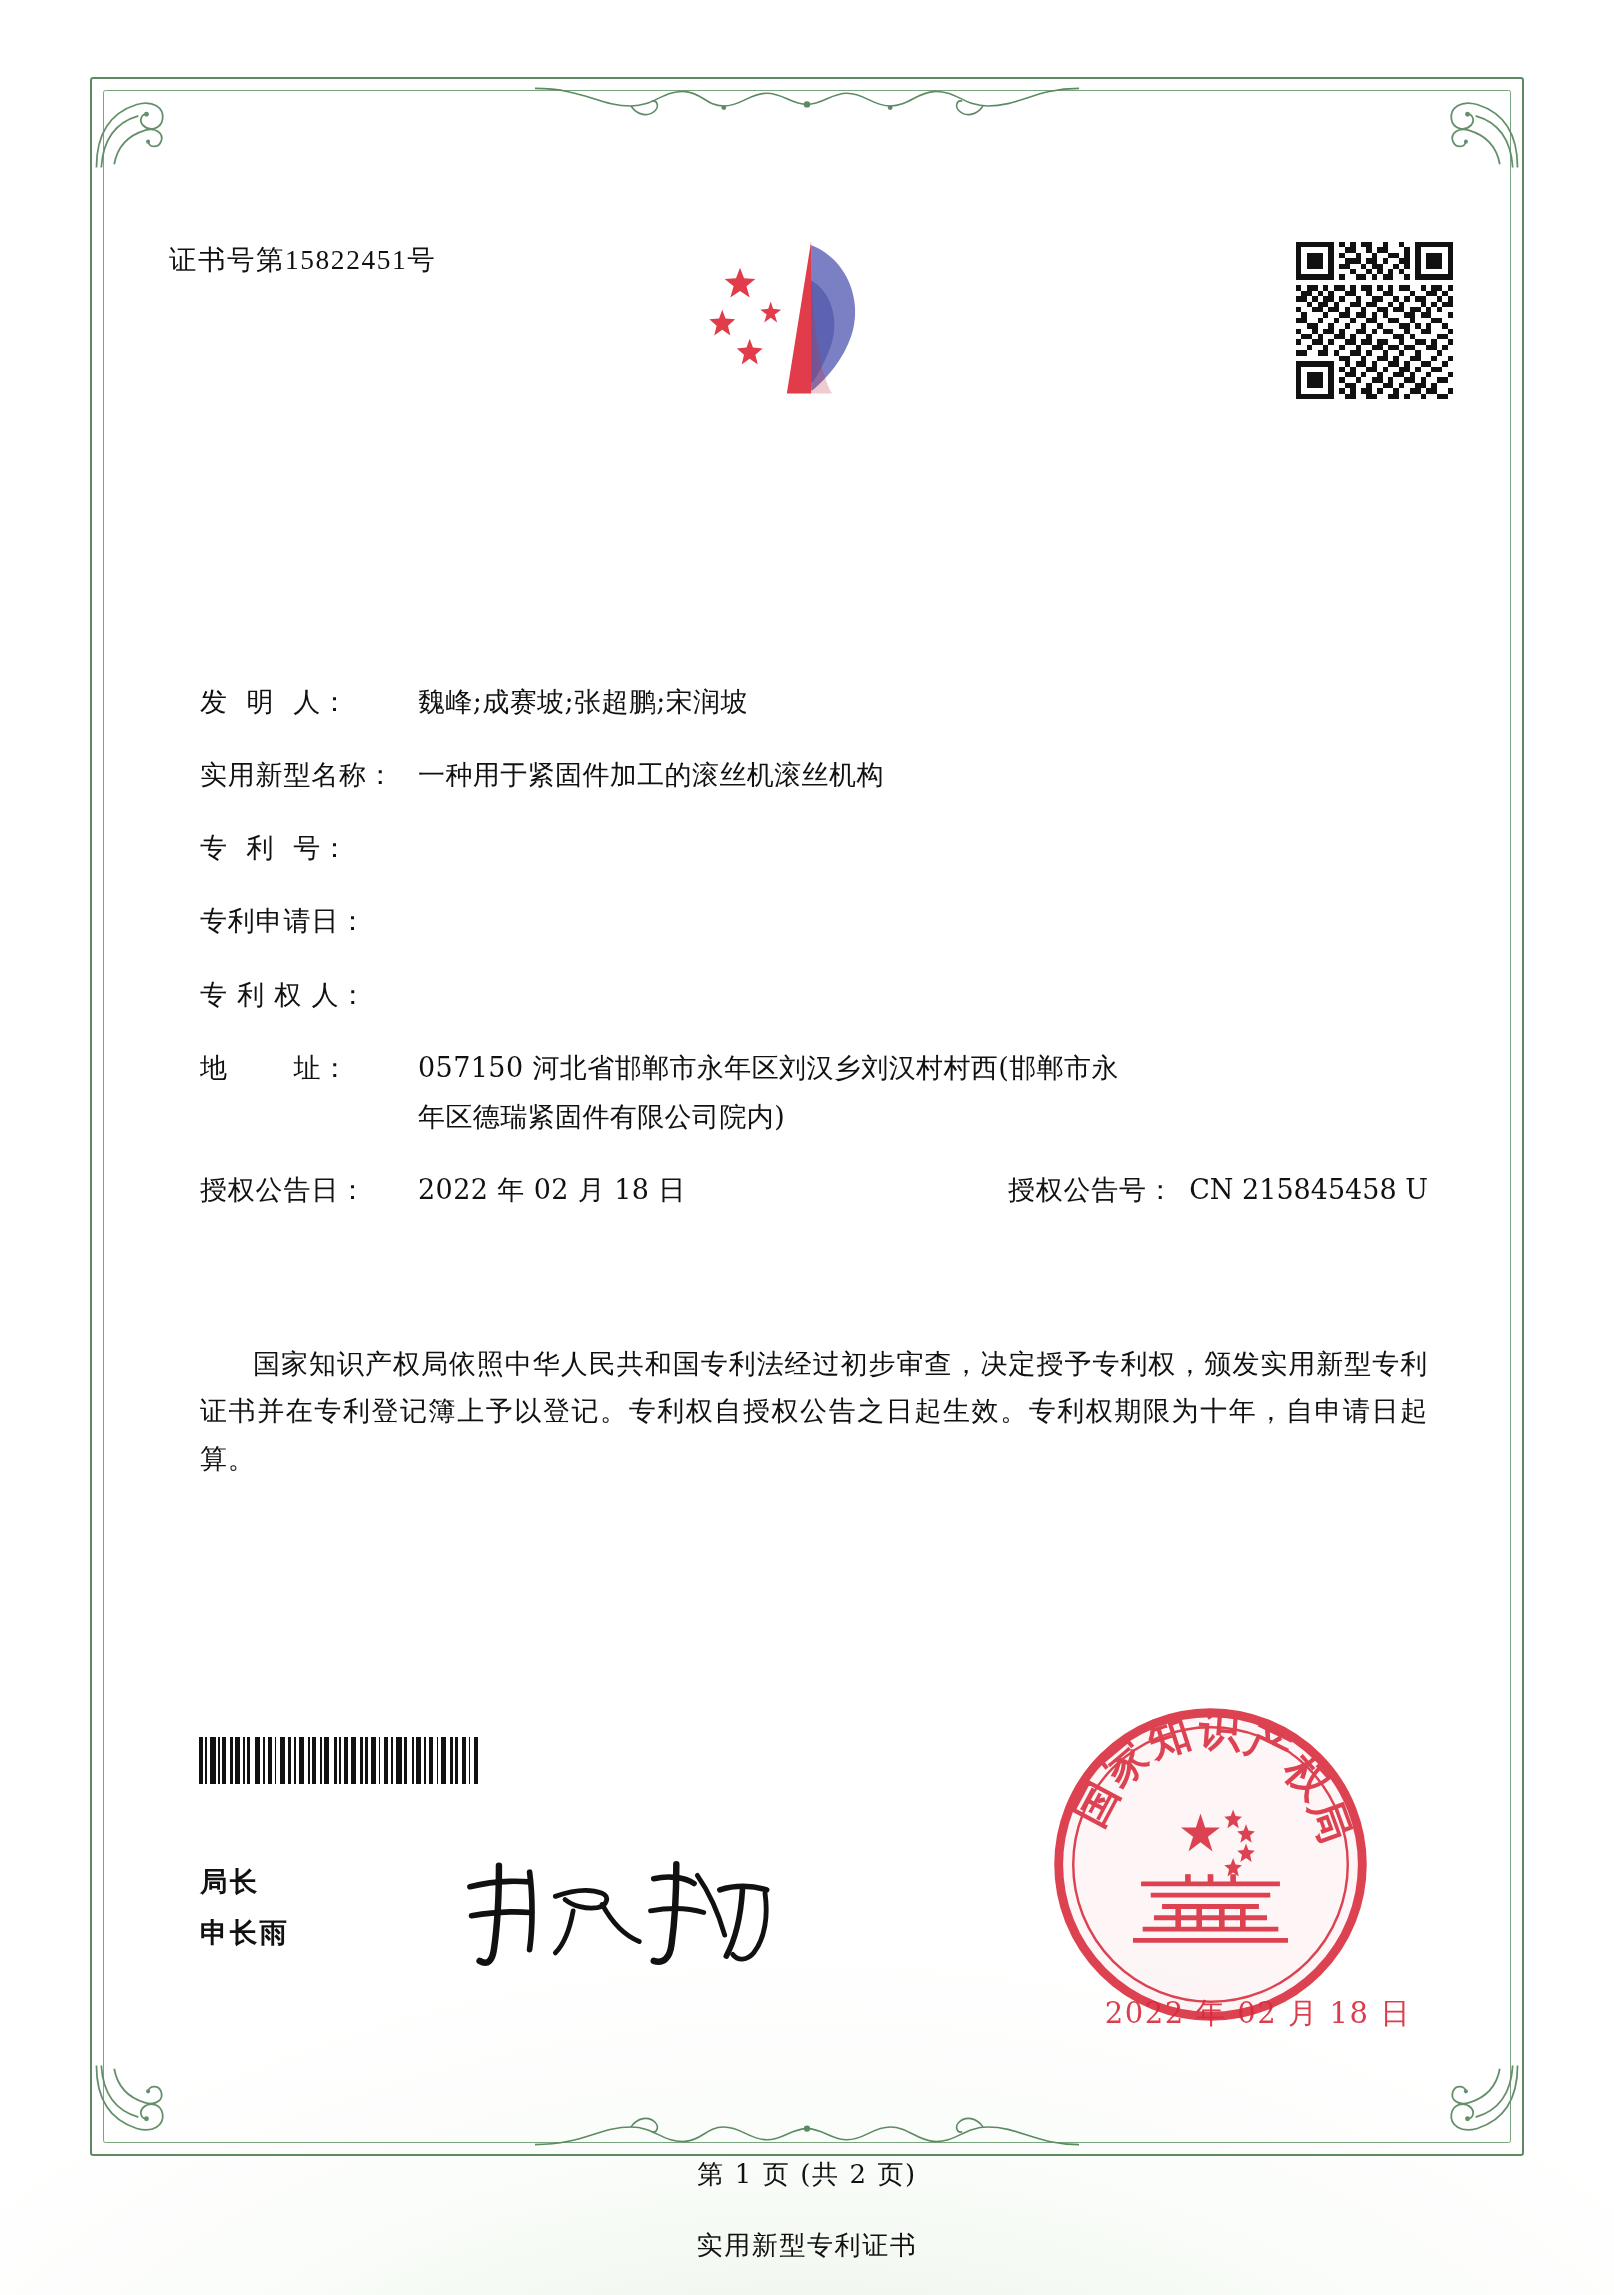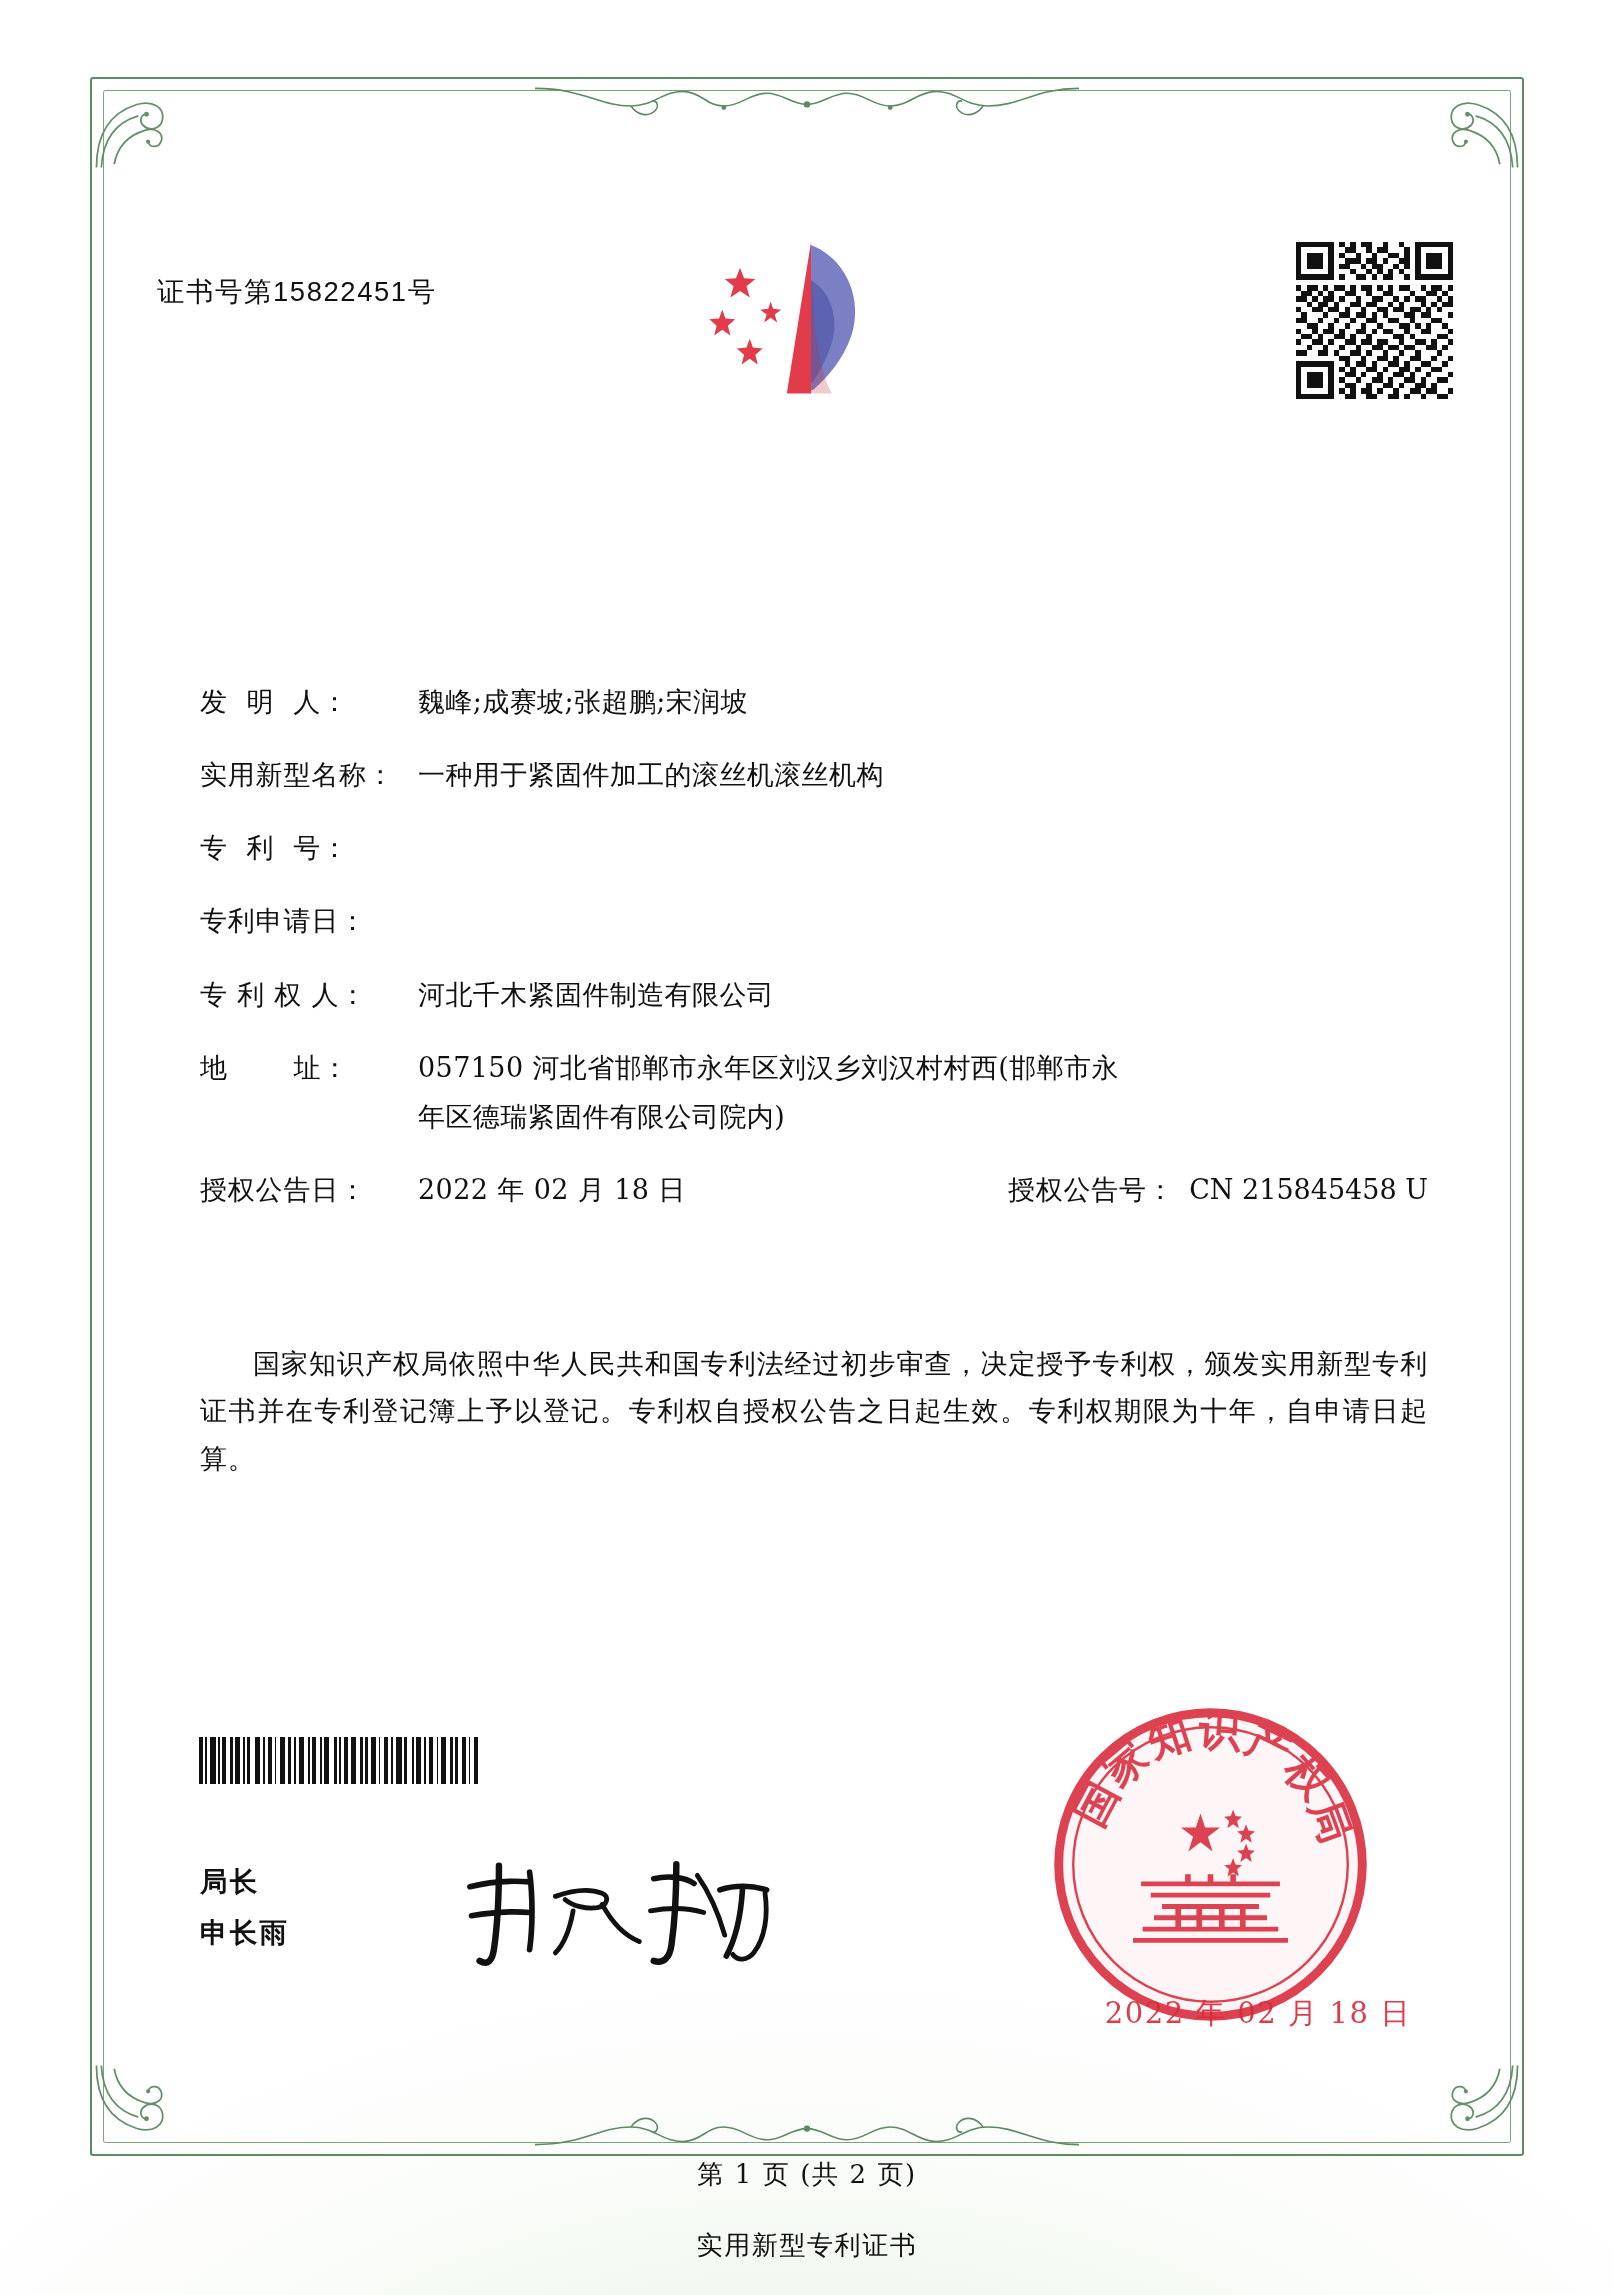--- a/index.html
+++ b/index.html
@@ -75,27 +75,26 @@
     transform: translateX(-50%) scaleY(-1);
     width: 549px;
     height: 56px;
     color: #5d8a63;
   }
   .bottom-flourish svg { width: 100%; height: 100%; display: block; }
 
   
   .cert-no {
     position: absolute;
-    left: 157px;
+    left: 169px;
     top: 242px;
     font-size: 27.4px;
     letter-spacing: 1.6px;
-    font-family: Liberation Sans, sans-serif;
+    font-family: Liberation Serif, serif;
     color: #111;
-    margin-top: 32px;
   }
 
   .emblem {
     position: absolute;
     left: 50%;
     top: 232px;
     transform: translateX(-50%);
     width: 234px;
     height: 190px;
   }
@@ -597,21 +596,20 @@
     <div class="field-row">
       <div class="field-label">专  利  号：</div>
     </div>
 
     <div class="field-row">
       <div class="field-label">专利申请日：</div>
     </div>
 
     <div class="field-row">
       <div class="field-label">专 利 权 人：</div>
-      <div class="field-value">河北千木紧固件制造有限公司</div>
     </div>
 
     <div class="field-row">
       <div class="field-label">地       址：</div>
       <div class="field-value">
         <span>057150 河北省邯郸市永年区刘汉乡刘汉村村西(邯郸市永</span>
         <span class="line2">年区德瑞紧固件有限公司院内)</span>
       </div>
     </div>
 

